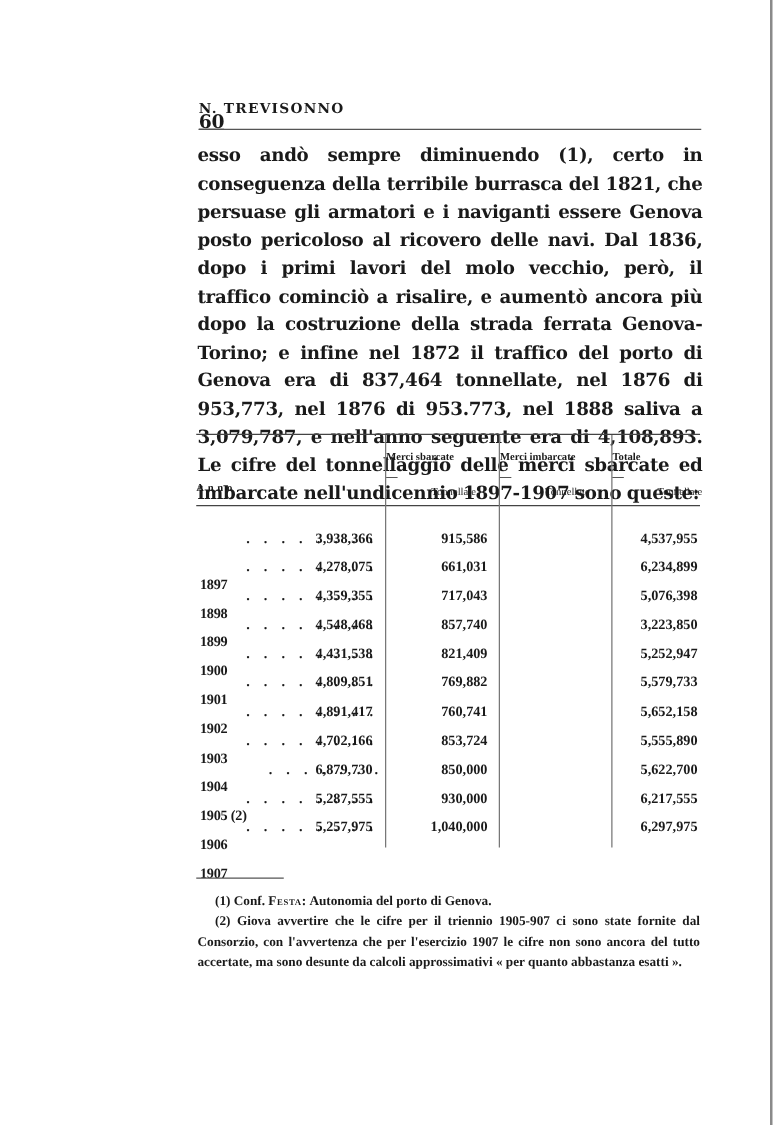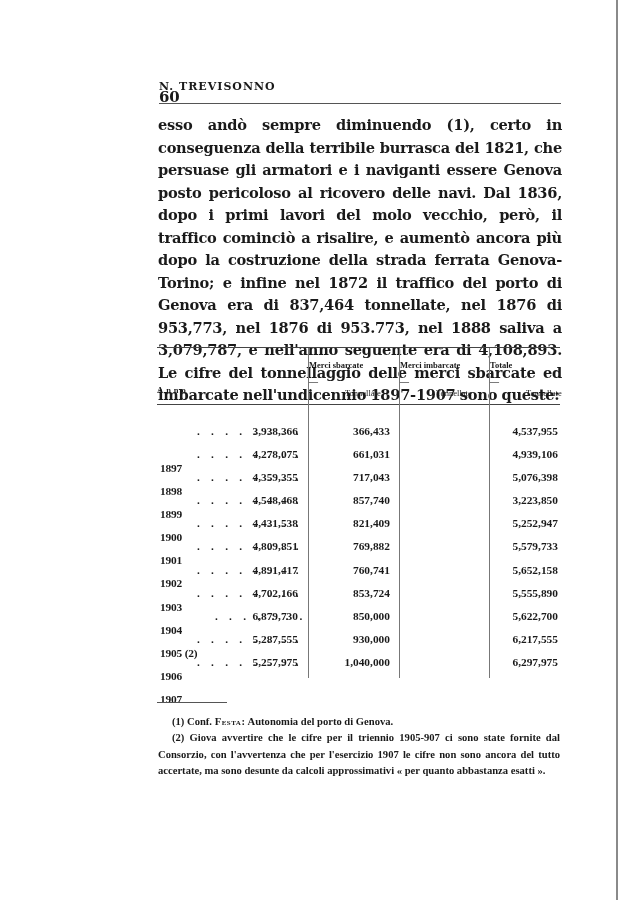--- a/index.html
+++ b/index.html
@@ -267,29 +267,29 @@
     <span class="th-title">Totale</span>
     <span class="th-dash">—</span>
     <span class="th-unit">Tonnellate</span>
   </div>
 
   <div class="rows">
     <div class="row">
       <span class="year">1897</span>
       <span class="leader">. . . . . . . . . . . . . .</span>
       <span class="c1">3,938,366</span>
-      <span class="c2">366,433</span>
+      <span class="c2">915,586</span>
       <span class="c3">4,537,955</span>
     </div>
     <div class="row">
       <span class="year">1898</span>
       <span class="leader">. . . . . . . . . . . . . .</span>
       <span class="c1">4,278,075</span>
       <span class="c2">661,031</span>
-      <span class="c3">4,939,106</span>
+      <span class="c3">6,234,899</span>
     </div>
     <div class="row">
       <span class="year">1899</span>
       <span class="leader">. . . . . . . . . . . . . .</span>
       <span class="c1">4,359,355</span>
       <span class="c2">717,043</span>
       <span class="c3">5,076,398</span>
     </div>
     <div class="row">
       <span class="year">1900</span>

